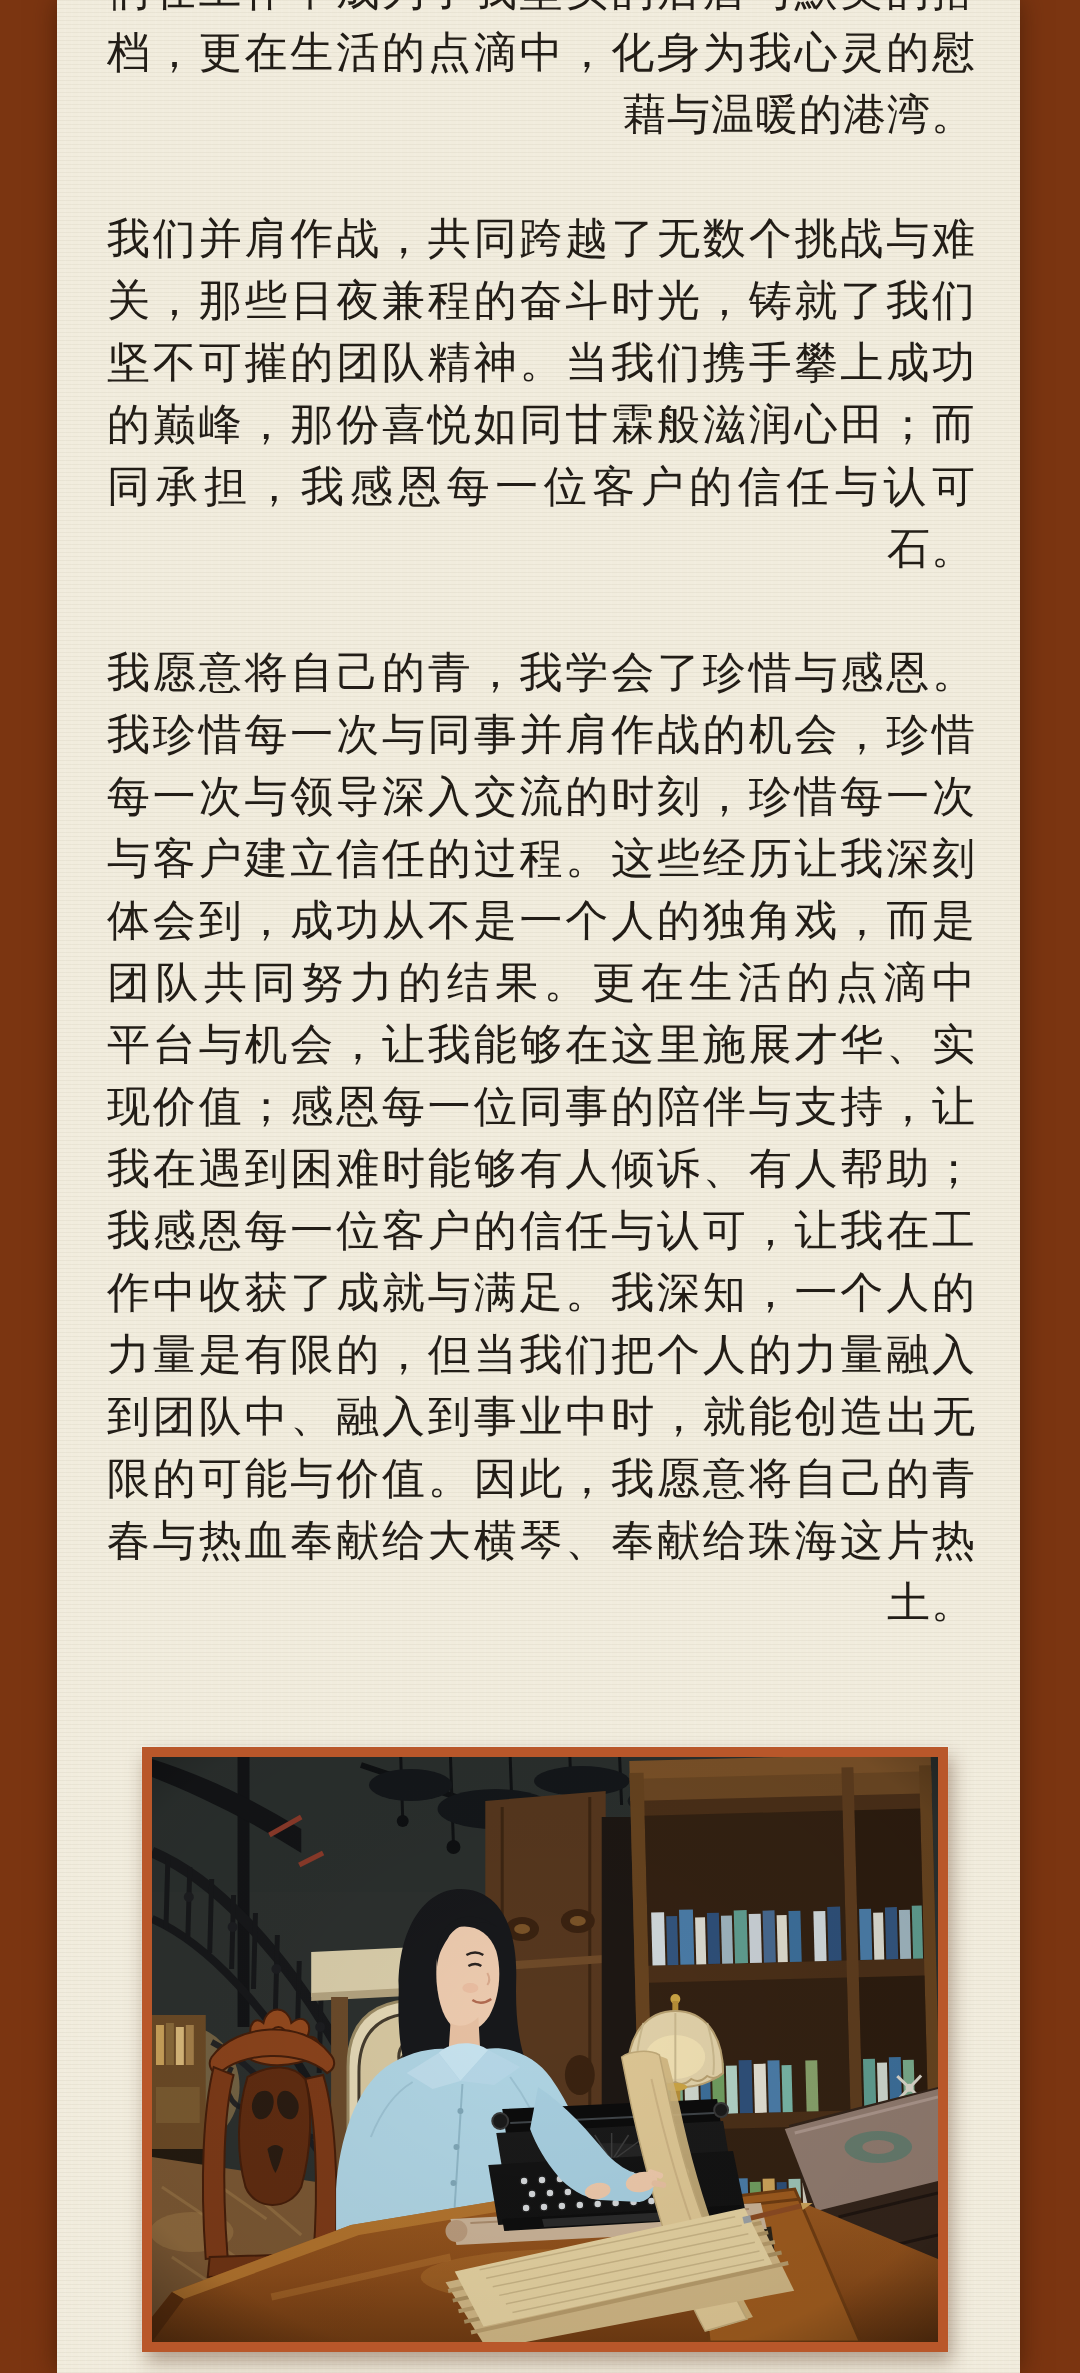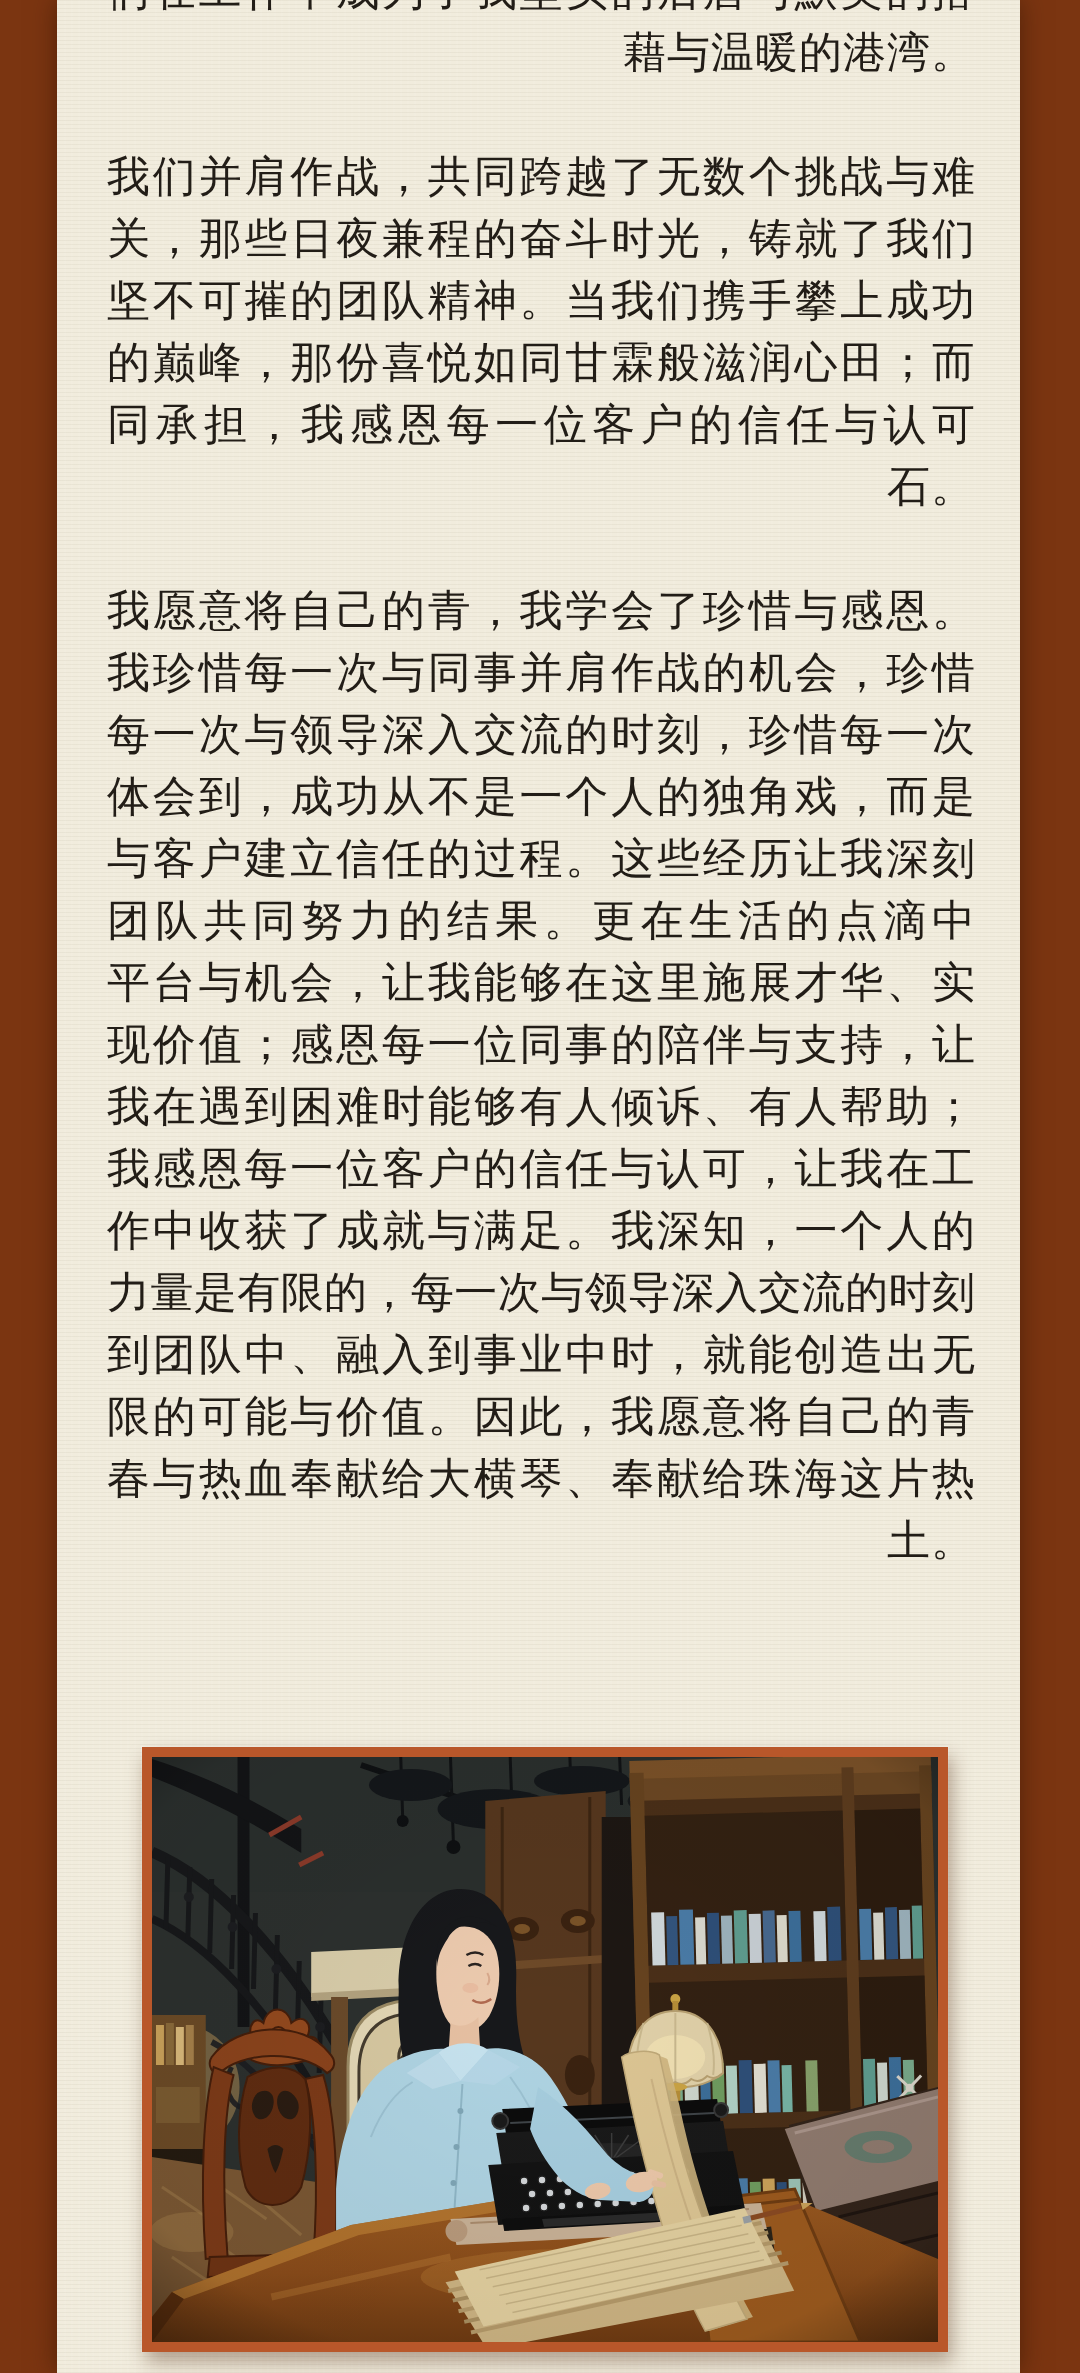--- a/index.html
+++ b/index.html
@@ -39,43 +39,44 @@
   .photo-frame svg{display:block;width:100%;height:100%;}
 </style>
 </head>
 <body>
 
 <div class="paper">
 
   <div class="article">
       <div class="para">
         <div class="line j">们在工作中成为了我坚实的后盾与默契的搭</div>
+        <div class="line j">档，更在生活的点滴中，化身为我心灵的慰</div>
         <div class="line s">藉与温暖的港湾。</div>
       </div>
       <div class="para">
         <div class="line j">我们并肩作战，共同跨越了无数个挑战与难</div>
         <div class="line j">关，那些日夜兼程的奋斗时光，铸就了我们</div>
         <div class="line j">坚不可摧的团队精神。当我们携手攀上成功</div>
         <div class="line j">的巅峰，那份喜悦如同甘霖般滋润心田；而</div>
         <div class="line j">同承担，我感恩每一位客户的信任与认可</div>
         <div class="line s">石。</div>
       </div>
       <div class="para">
         <div class="line j">我愿意将自己的青，我学会了珍惜与感恩。</div>
         <div class="line j">我珍惜每一次与同事并肩作战的机会，珍惜</div>
         <div class="line j">每一次与领导深入交流的时刻，珍惜每一次</div>
+        <div class="line j">与客户建立信任的过程。这些经历让我深刻</div>
         <div class="line j">体会到，成功从不是一个人的独角戏，而是</div>
-        <div class="line j">与客户建立信任的过程。这些经历让我深刻</div>
         <div class="line j">团队共同努力的结果。更在生活的点滴中</div>
         <div class="line j">平台与机会，让我能够在这里施展才华、实</div>
         <div class="line j">现价值；感恩每一位同事的陪伴与支持，让</div>
         <div class="line j">我在遇到困难时能够有人倾诉、有人帮助；</div>
         <div class="line j">我感恩每一位客户的信任与认可，让我在工</div>
         <div class="line j">作中收获了成就与满足。我深知，一个人的</div>
-        <div class="line j">力量是有限的，每一次与领导深入交流的时刻</div>
+        <div class="line j">力量是有限的，但当我们把个人的力量融入</div>
         <div class="line j">到团队中、融入到事业中时，就能创造出无</div>
         <div class="line j">限的可能与价值。因此，我愿意将自己的青</div>
         <div class="line j">春与热血奉献给大横琴、奉献给珠海这片热</div>
         <div class="line s">土。</div>
       </div>
     </div>
 
   <div class="photo-frame">
     <svg viewBox="0 0 790 585" preserveAspectRatio="none" xmlns="http://www.w3.org/2000/svg">
       <defs>

